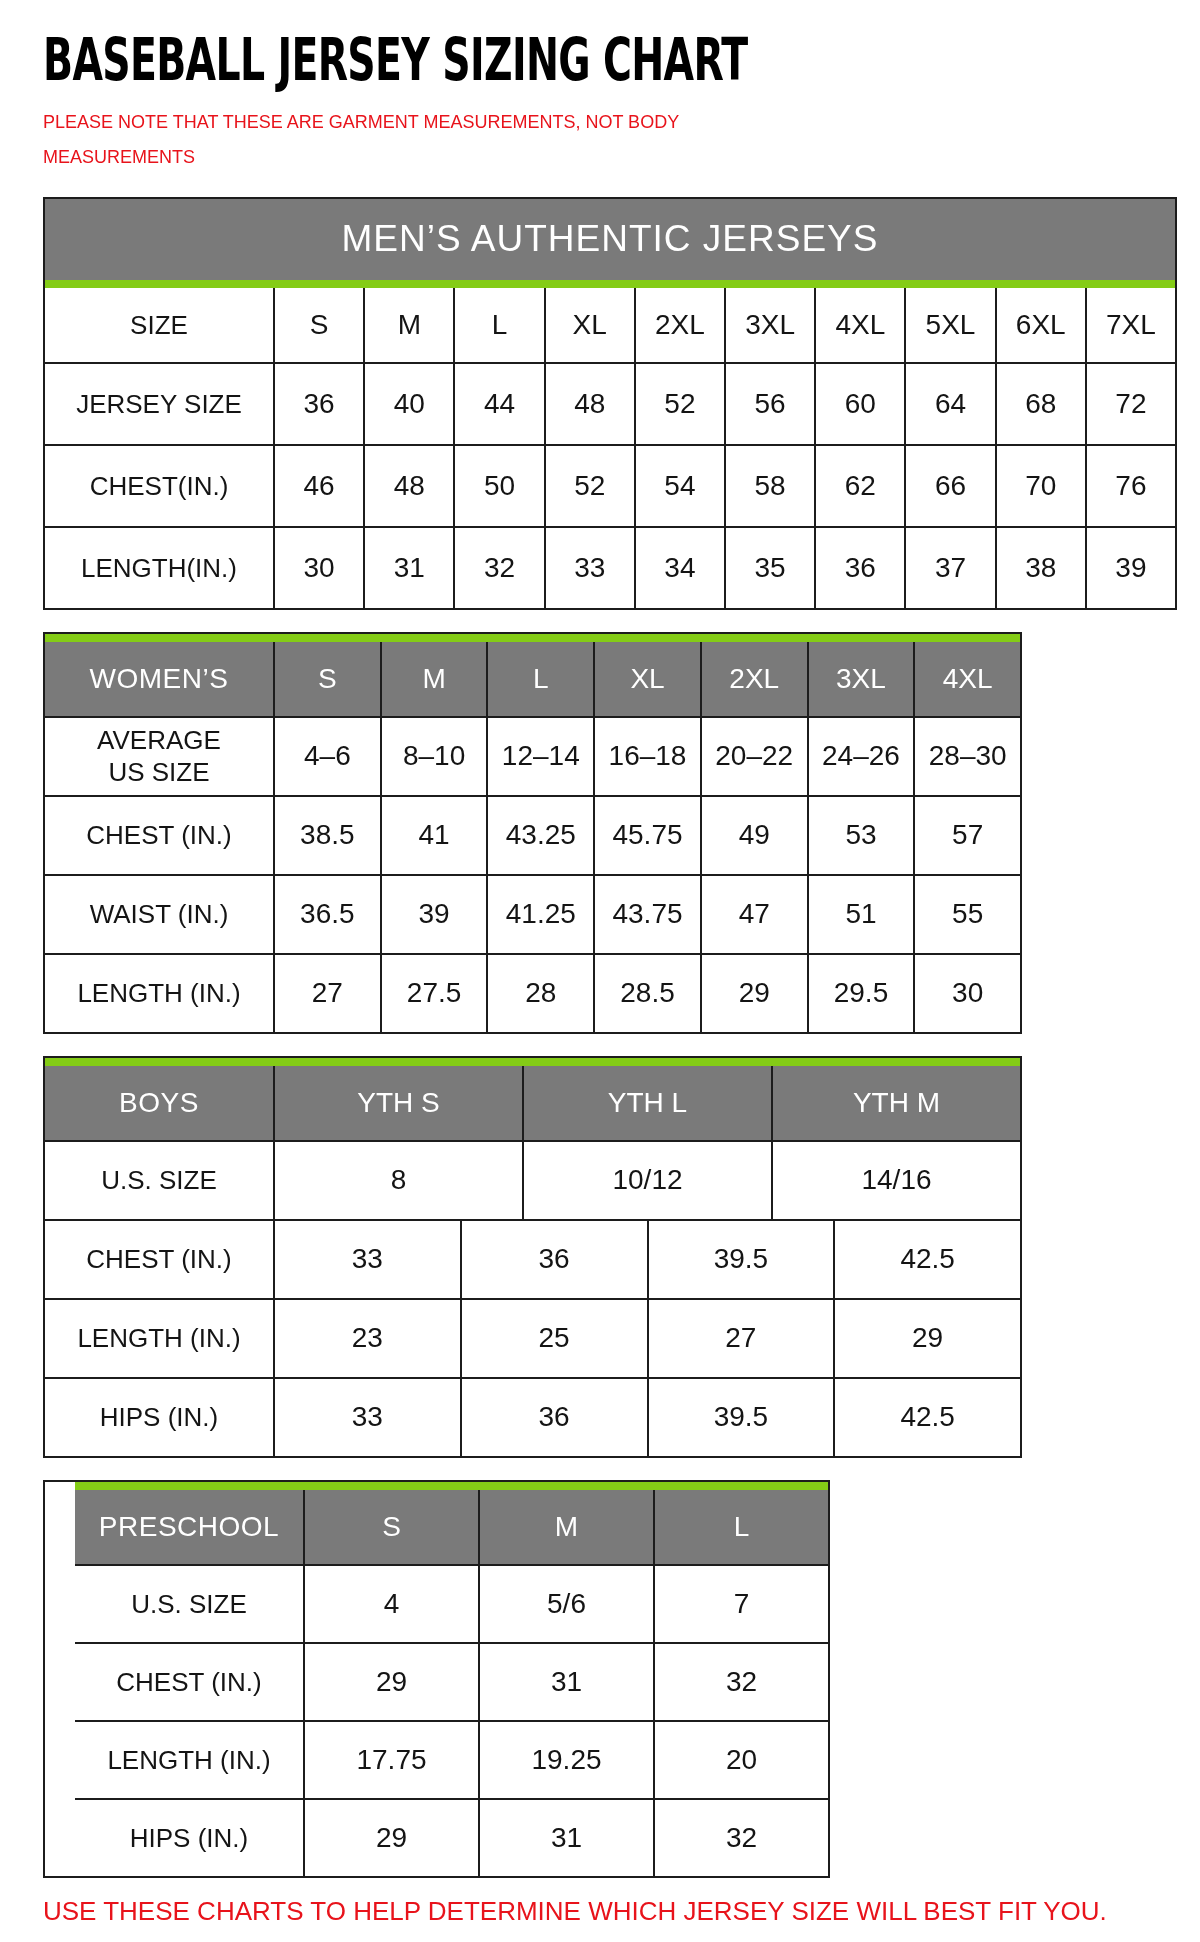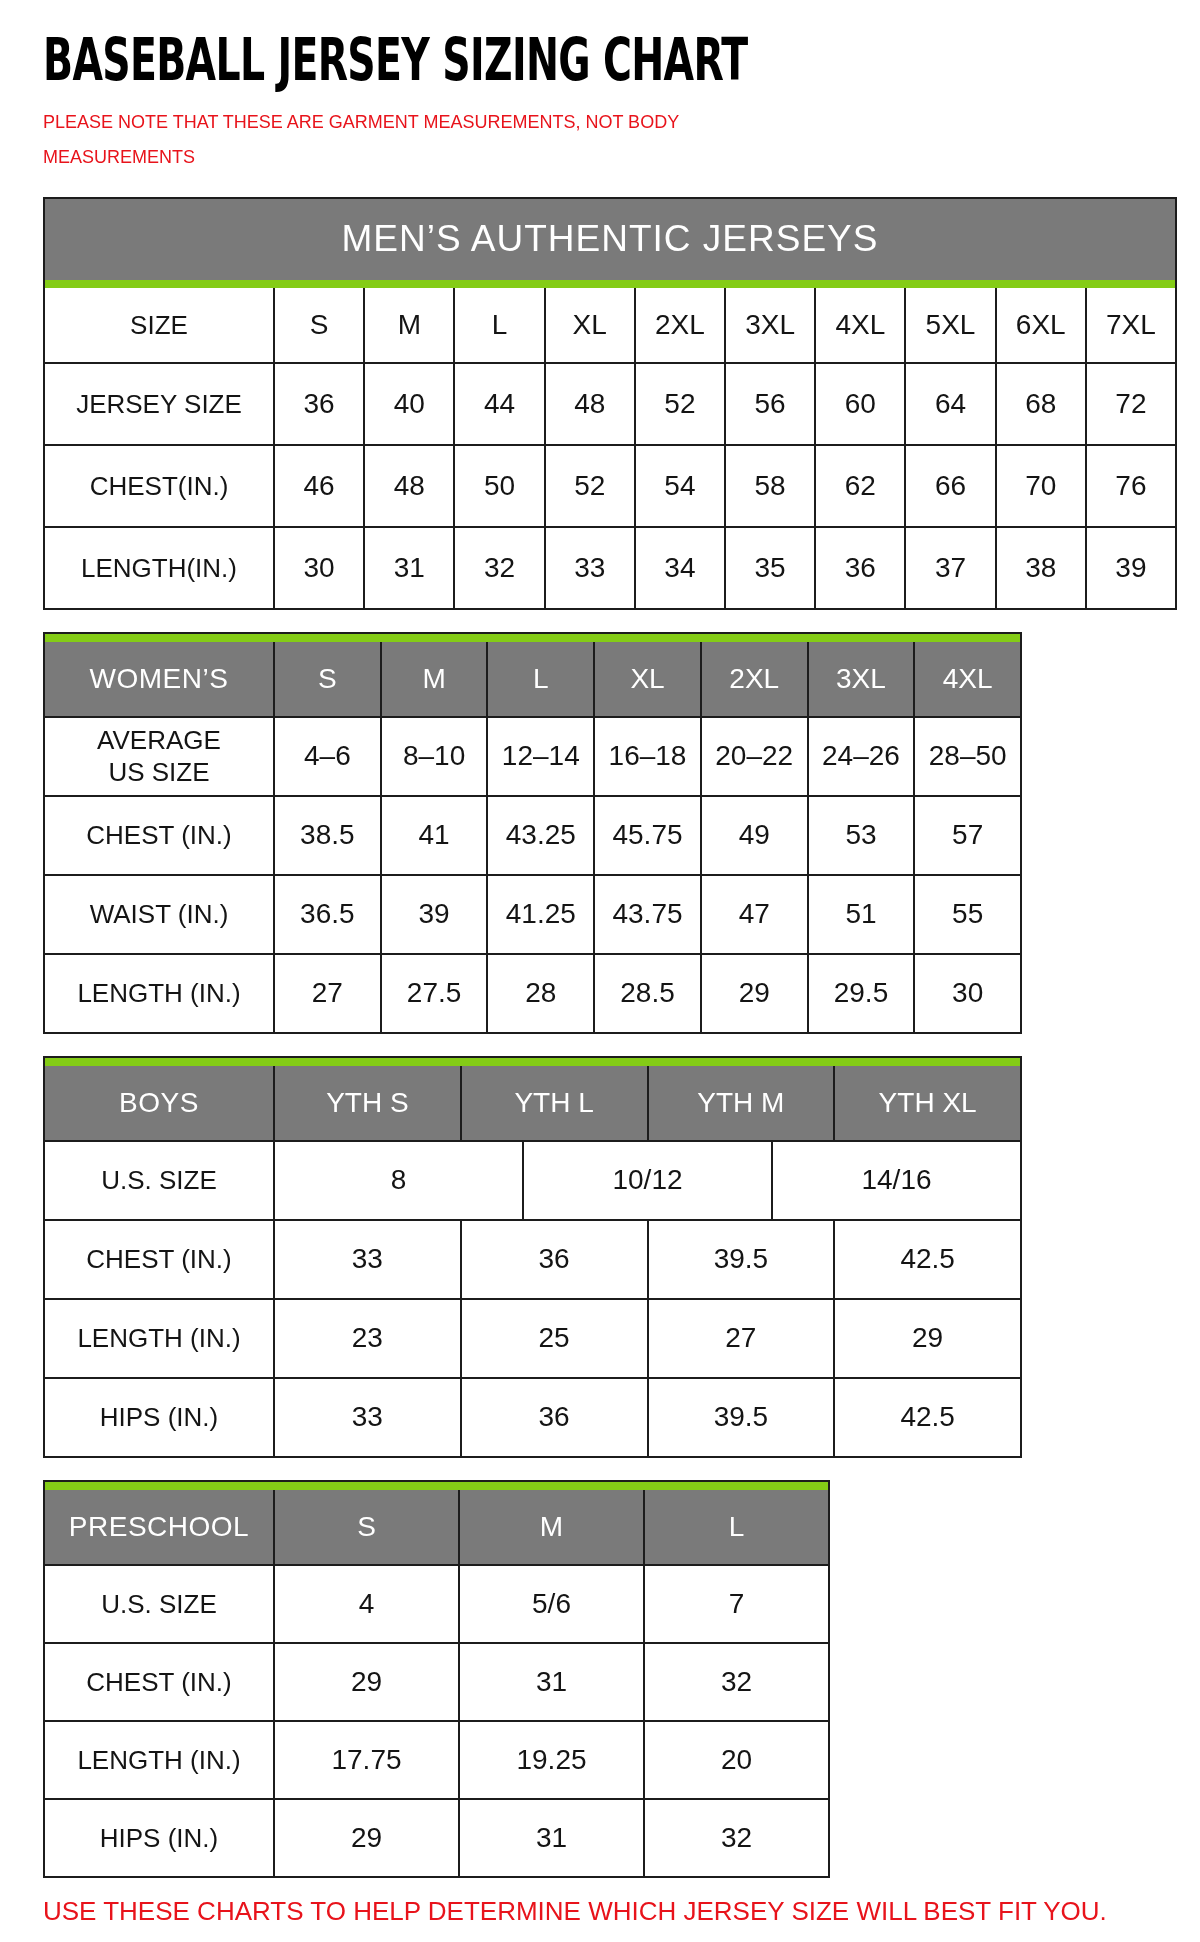--- a/index.html
+++ b/index.html
@@ -78,21 +78,21 @@
   .t-head .t-label { font-size: 28px; letter-spacing: 0.5px; }
 
   .tbl-mens { width: 1134px; }
   .tbl-womens { width: 979px; }
   .tbl-boys { width: 979px; }
   .tbl-preschool { width: 787px; }
 
   .tbl-mens .t-row { height: 82px; }
   .tbl-womens .t-row { height: 79px; }
   .tbl-boys .t-row { height: 79px; }
-  .tbl-preschool .t-row { height: 78px; }
+  .tbl-preschool .t-row { height: 78px; margin-left: 30px; }
   .tbl .t-head { height: 82px; }
 
   .footer {
     margin-top: 16px;
     color: #e8131b;
     font-size: 26px;
     line-height: 34px;
     font-weight: 400;
   }
 </style>
@@ -177,21 +177,21 @@
       </div>
       <div class="t-row">
         <div class="t-cell t-label">AVERAGE
 US SIZE</div>
         <div class="t-cell t-value">4–6</div>
         <div class="t-cell t-value">8–10</div>
         <div class="t-cell t-value">12–14</div>
         <div class="t-cell t-value">16–18</div>
         <div class="t-cell t-value">20–22</div>
         <div class="t-cell t-value">24–26</div>
-        <div class="t-cell t-value">28–50</div>
+        <div class="t-cell t-value">28–30</div>
       </div>
       <div class="t-row">
         <div class="t-cell t-label">CHEST (IN.)</div>
         <div class="t-cell t-value">38.5</div>
         <div class="t-cell t-value">41</div>
         <div class="t-cell t-value">43.25</div>
         <div class="t-cell t-value">45.75</div>
         <div class="t-cell t-value">49</div>
         <div class="t-cell t-value">53</div>
         <div class="t-cell t-value">57</div>
@@ -217,21 +217,20 @@
         <div class="t-cell t-value">30</div>
       </div>
     </div>
 
   <div class="tbl tbl-boys">
       <div class="t-row t-head">
         <div class="t-cell t-label">BOYS</div>
         <div class="t-cell">YTH S</div>
         <div class="t-cell">YTH L</div>
         <div class="t-cell">YTH M</div>
-        <div class="t-cell">YTH XL</div>
       </div>
       <div class="t-row">
         <div class="t-cell t-label">U.S. SIZE</div>
         <div class="t-cell t-value">8</div>
         <div class="t-cell t-value">10/12</div>
         <div class="t-cell t-value">14/16</div>
       </div>
       <div class="t-row">
         <div class="t-cell t-label">CHEST (IN.)</div>
         <div class="t-cell t-value">33</div>

